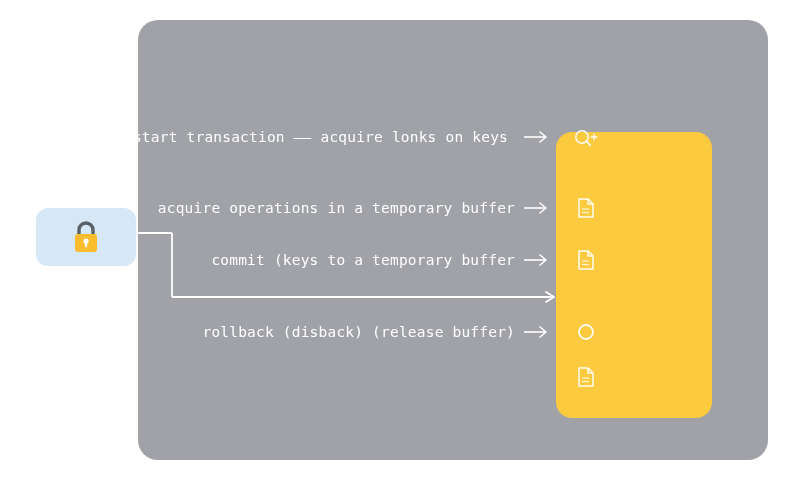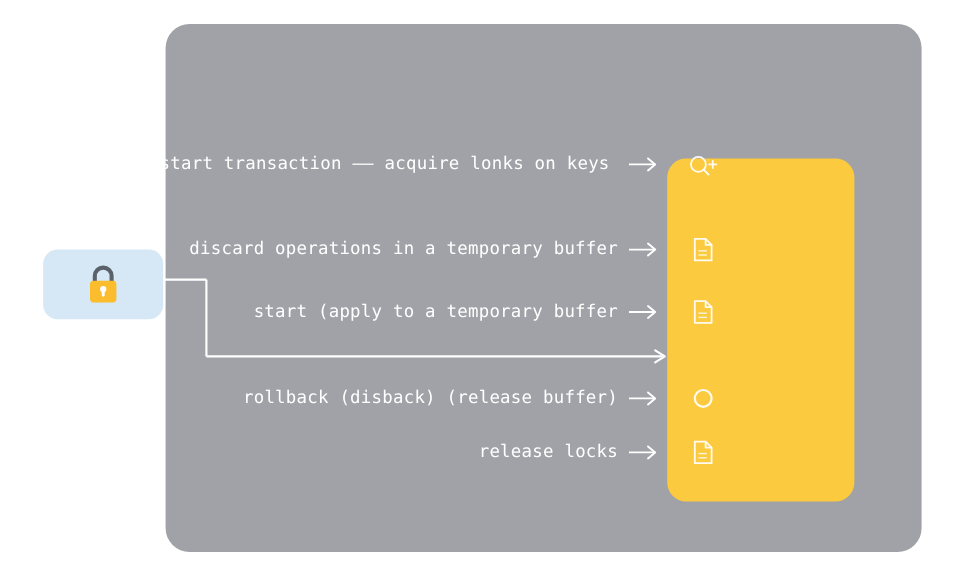--- a/index.html
+++ b/index.html
@@ -112,50 +112,43 @@
 
   <div class="step-row" style="left:150px; top:124px; width:400px;gap:16px;">
     <span class="step-label">start transaction —— acquire lonks on keys</span>
     <svg class="step-arrow" viewBox="0 0 26 16">
       <line x1="0" y1="8" x2="21" y2="8" stroke="#ffffff" stroke-width="1.6"></line>
       <path d="M16 3 L22 8 L16 13" fill="none" stroke="#ffffff" stroke-width="1.6" stroke-linecap="round" stroke-linejoin="round"></path>
     </svg>
   </div>
 
   <div class="step-row" style="left:150px; top:195px; width:400px;">
-    <span class="step-label">discard operations in a temporary buffer</span>
+    <span class="step-label">acquire operations in a temporary buffer</span>
     <svg class="step-arrow" viewBox="0 0 26 16">
       <line x1="0" y1="8" x2="21" y2="8" stroke="#ffffff" stroke-width="1.6"></line>
       <path d="M16 3 L22 8 L16 13" fill="none" stroke="#ffffff" stroke-width="1.6" stroke-linecap="round" stroke-linejoin="round"></path>
     </svg>
   </div>
 
   <div class="step-row" style="left:150px; top:247px; width:400px;">
-    <span class="step-label">start (apply to a temporary buffer</span>
+    <span class="step-label">commit (keys to a temporary buffer</span>
     <svg class="step-arrow" viewBox="0 0 26 16">
       <line x1="0" y1="8" x2="21" y2="8" stroke="#ffffff" stroke-width="1.6"></line>
       <path d="M16 3 L22 8 L16 13" fill="none" stroke="#ffffff" stroke-width="1.6" stroke-linecap="round" stroke-linejoin="round"></path>
     </svg>
   </div>
 
   <div class="step-row" style="left:150px; top:319px; width:400px;">
     <span class="step-label">rollback (disback) (release buffer)</span>
     <svg class="step-arrow" viewBox="0 0 26 16">
       <line x1="0" y1="8" x2="21" y2="8" stroke="#ffffff" stroke-width="1.6"></line>
       <path d="M16 3 L22 8 L16 13" fill="none" stroke="#ffffff" stroke-width="1.6" stroke-linecap="round" stroke-linejoin="round"></path>
     </svg>
   </div>
 
-  <div class="step-row" style="left:150px; top:364px; width:400px;">
-    <span class="step-label">release locks</span>
-    <svg class="step-arrow" viewBox="0 0 26 16">
-      <line x1="0" y1="8" x2="21" y2="8" stroke="#ffffff" stroke-width="1.6"></line>
-      <path d="M16 3 L22 8 L16 13" fill="none" stroke="#ffffff" stroke-width="1.6" stroke-linecap="round" stroke-linejoin="round"></path>
-    </svg>
-  </div>
 
   <svg class="panel-icon" style="left:572px; top:126px; width:30px; height:24px;" viewBox="0 0 30 24">
     <circle cx="10" cy="11" r="6.2" fill="none" stroke="#ffffff" stroke-width="1.5" opacity="0.92"></circle>
     <line x1="14.4" y1="15.4" x2="18.4" y2="19.4" stroke="#ffffff" stroke-width="1.6" stroke-linecap="round" opacity="0.92"></line>
     <line x1="22" y1="8" x2="22" y2="14" stroke="#ffffff" stroke-width="1.5" stroke-linecap="round" opacity="0.9"></line>
     <line x1="19" y1="11" x2="25" y2="11" stroke="#ffffff" stroke-width="1.5" stroke-linecap="round" opacity="0.9"></line>
   </svg>
 
   <svg class="panel-icon" style="left:575px; top:197px;" viewBox="0 0 22 22">
     <path d="M4 2 H13 L18 7 V20 H4 Z" fill="none" stroke="#ffffff" stroke-width="1.5" stroke-linejoin="round" opacity="0.92"></path>

